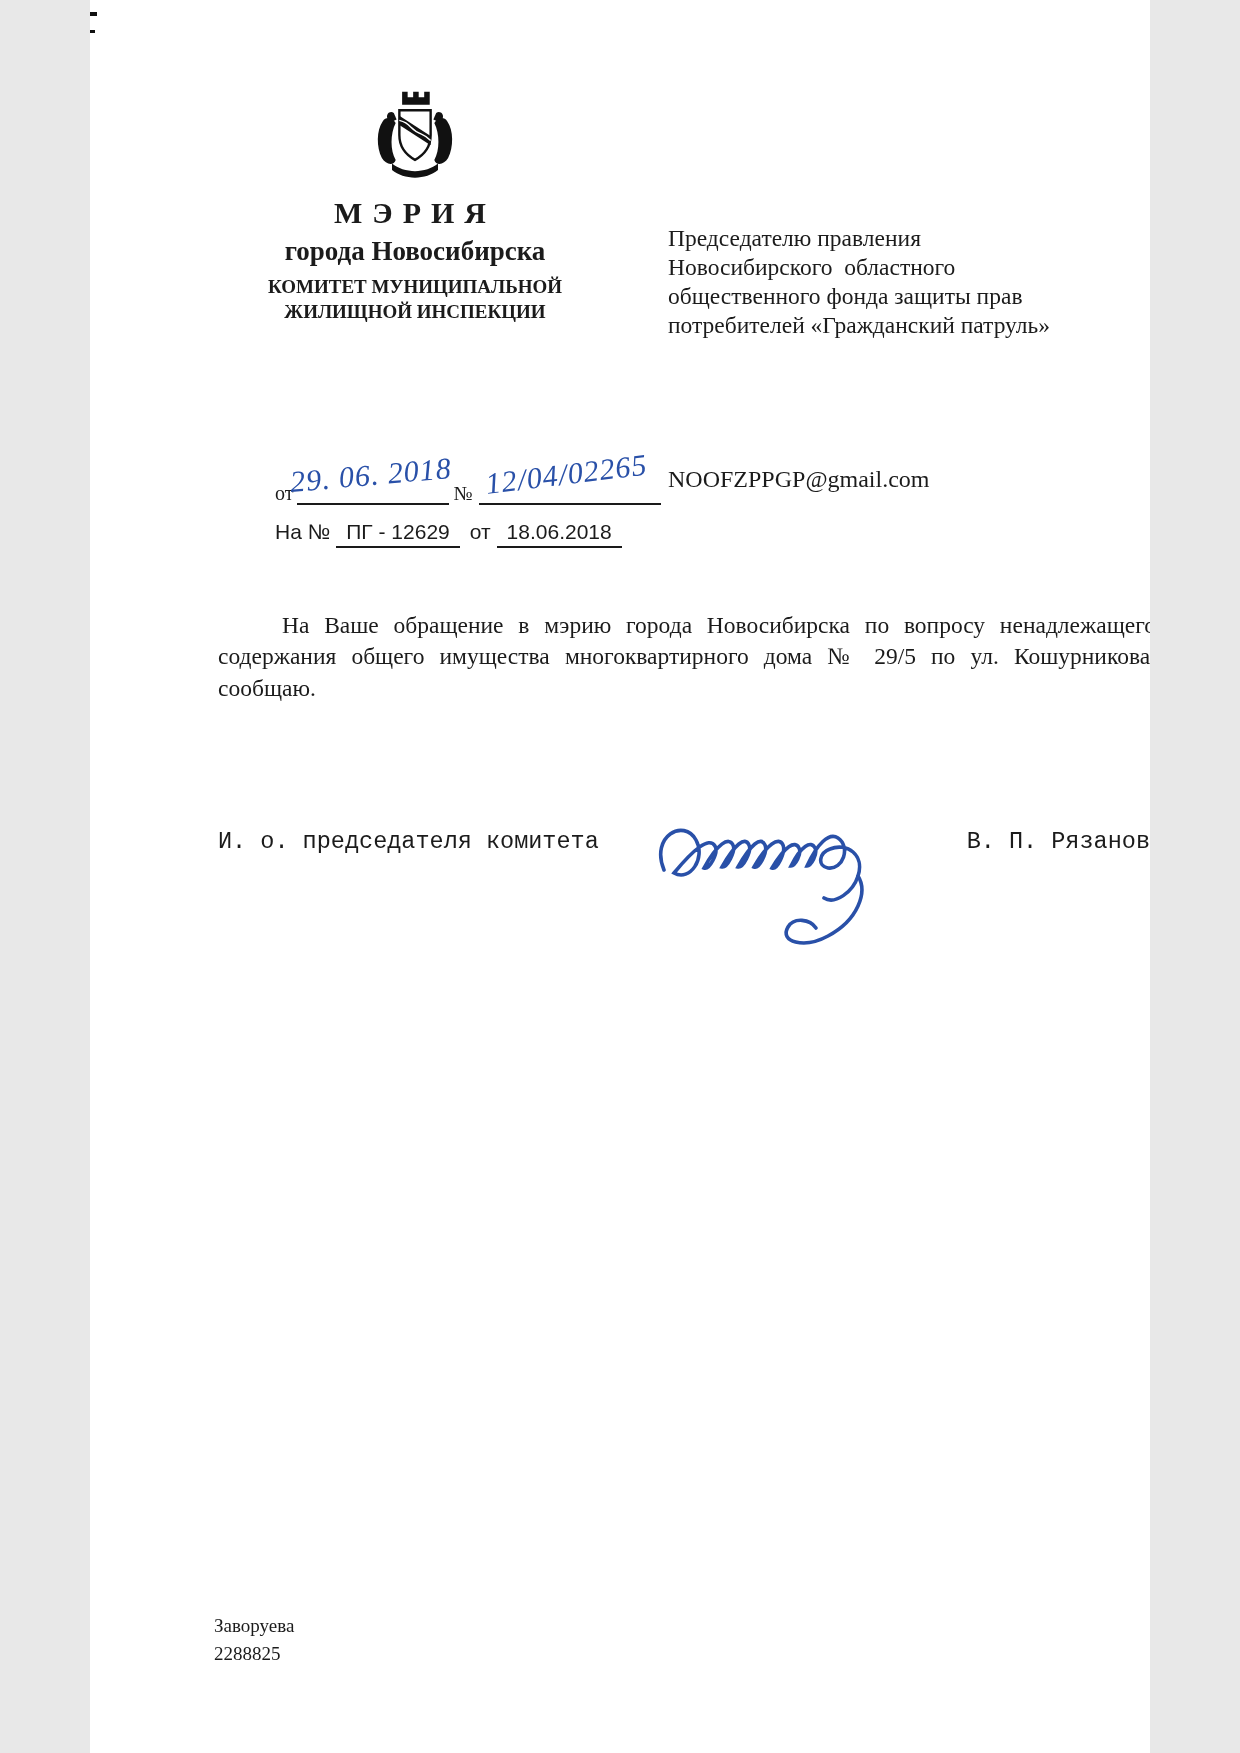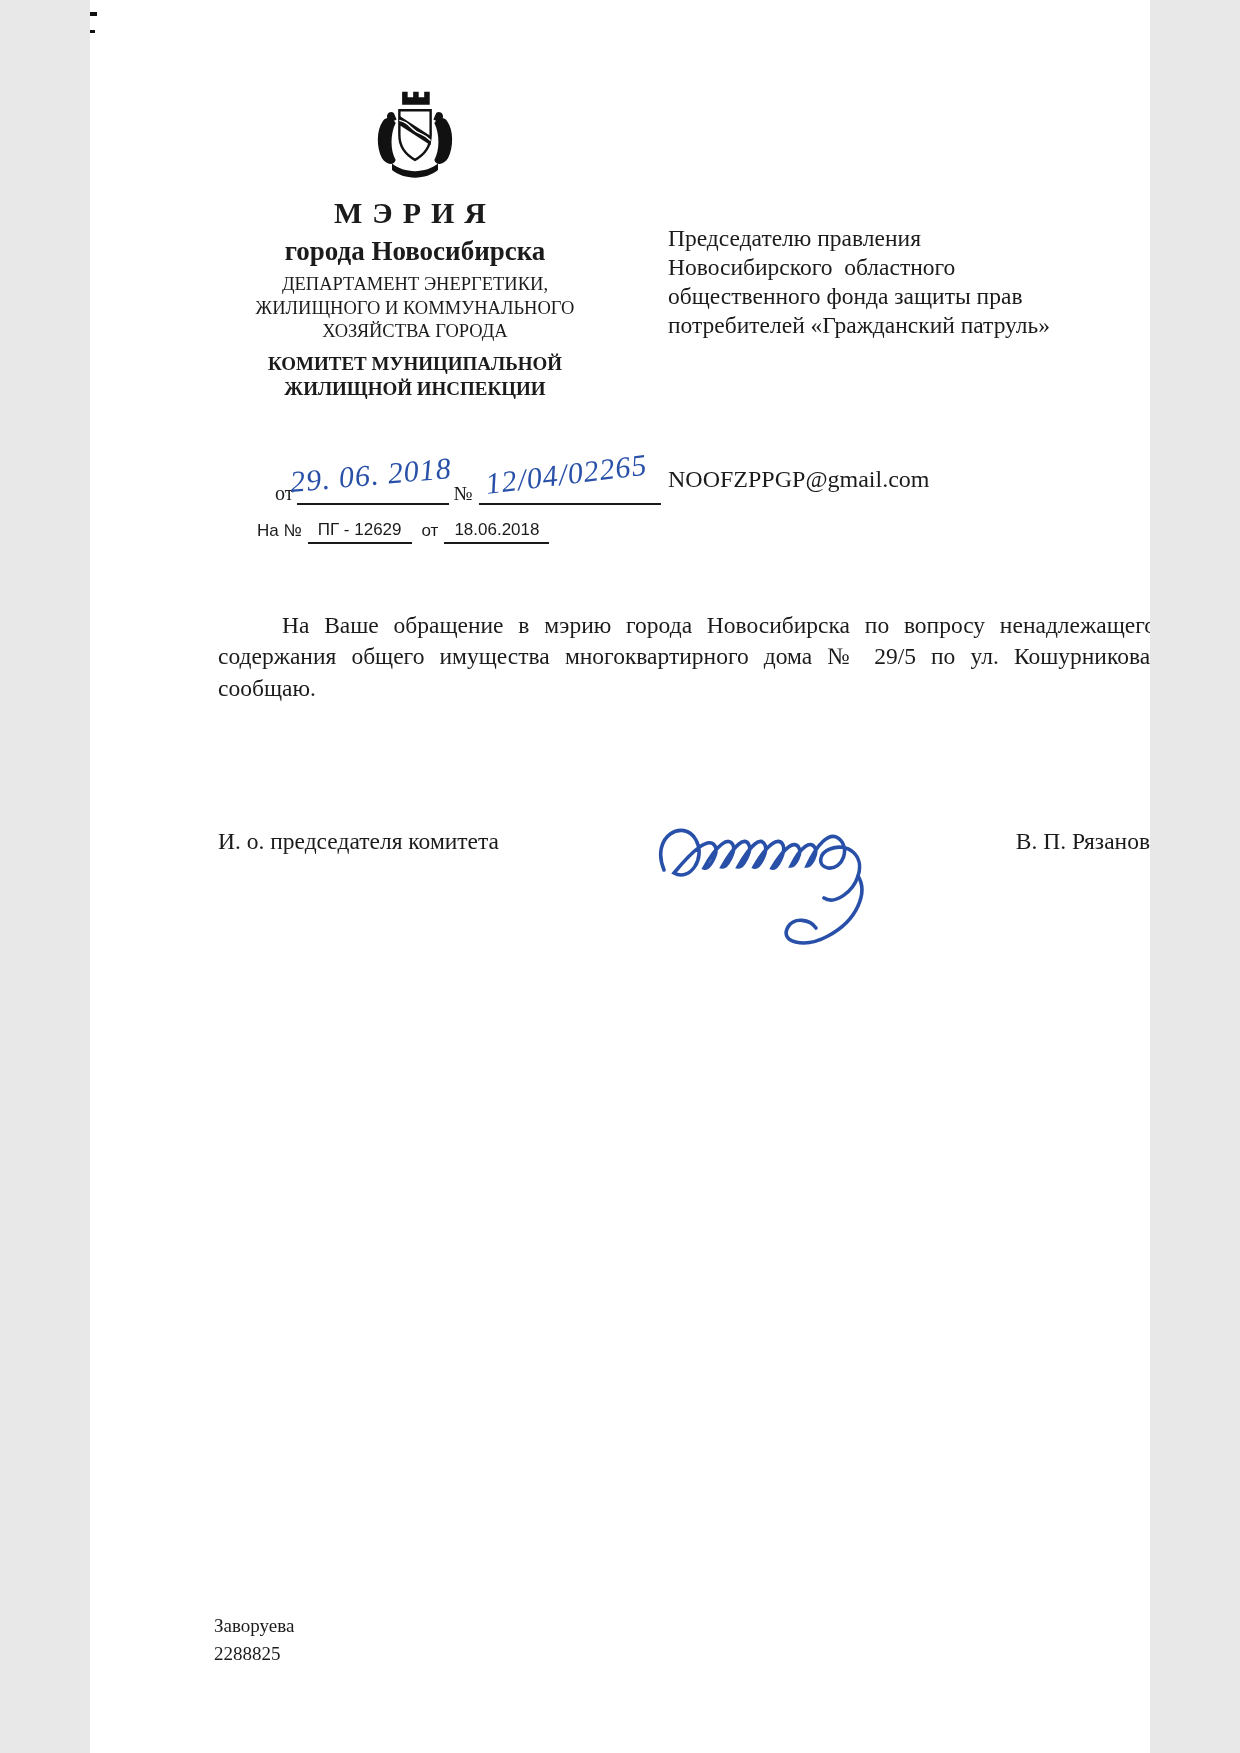--- a/index.html
+++ b/index.html
@@ -48,24 +48,24 @@
     font-size:30px;
     white-space:nowrap;
     display:inline-block;
     transform:rotate(-5deg) translateY(-4px);
     transform-origin:left bottom;
     letter-spacing:1px;
   }
   .hand.num{transform:rotate(-7deg) translateY(-2px);}
 
   .reply-row{
-    position:absolute;left:167px;top:520px;
-    display:flex;align-items:center;
+    position:absolute;left:185px;top:520px;
+    display:flex;align-items:flex-start;
     font-family:"Liberation Sans",sans-serif;
-    font-size:17px;
+    font-size:21px;
   }
   .reply-row .lbl{padding:0 6px 2px 0;}
   .reply-row .lbl.mid{padding:0 6px 2px 10px;}
   .uline2{
     border-bottom:2px solid #1a1a1a;
     padding:0 10px 2px 10px;
     white-space:nowrap;
   }
 
   
@@ -85,20 +85,21 @@
     position:absolute;left:128px;top:610px;width:938px;
     font-size:23.5px;line-height:1.33;text-align:justify;
   }
   .body-text p{margin:0;text-indent:64px;}
 
   
   .sig-row{
     position:absolute;left:128px;top:828px;width:932px;
     display:flex;justify-content:space-between;
     font-size:23.5px;
+    font-family:Liberation Mono, monospace;
   }
   .signature-svg{position:absolute;left:556px;top:778px;}
 
   
   .footer{
     position:absolute;left:124px;top:1612px;
     font-size:19px;line-height:1.45;
   }
 </style>
 </head>
@@ -124,25 +125,20 @@
 
       <path d="M33,30 L67,52 L67,62 L33,40 z" fill="#111"></path>
       <path d="M33,35 q8,2 12,7 q6,6 12,8 q5,2 10,7" fill="none" stroke="#fff" stroke-width="1.6"></path>
 
       <path d="M25,82 C38,93 62,93 75,82 L75,89 C62,100 38,100 25,89 z" fill="#111"></path>
     </svg>
 
     <div class="org1">МЭРИЯ</div>
     <div class="org2">города Новосибирска</div>
 
-    <div class="dept">
-      <div>ДЕПАРТАМЕНТ ЭНЕРГЕТИКИ,</div>
-      <div>ЖИЛИЩНОГО И КОММУНАЛЬНОГО</div>
-      <div>ХОЗЯЙСТВА ГОРОДА</div>
-    </div>
 
     <div class="committee">
       <div>КОМИТЕТ МУНИЦИПАЛЬНОЙ</div>
       <div>ЖИЛИЩНОЙ ИНСПЕКЦИИ</div>
     </div>
 
   </div>
 
   <div class="ref-row">
     <span class="lbl">от</span>

